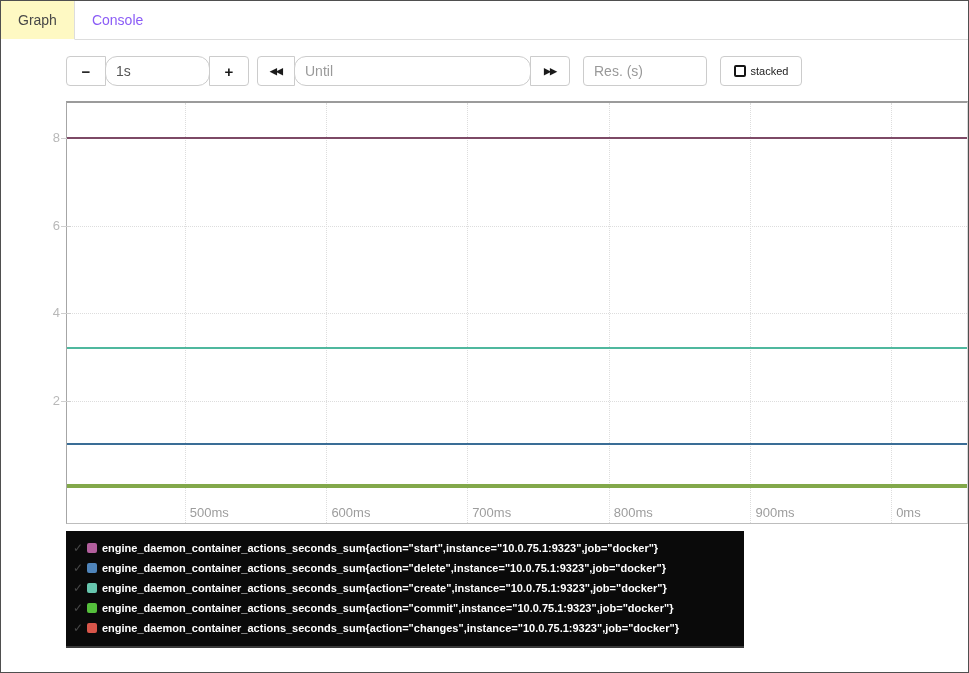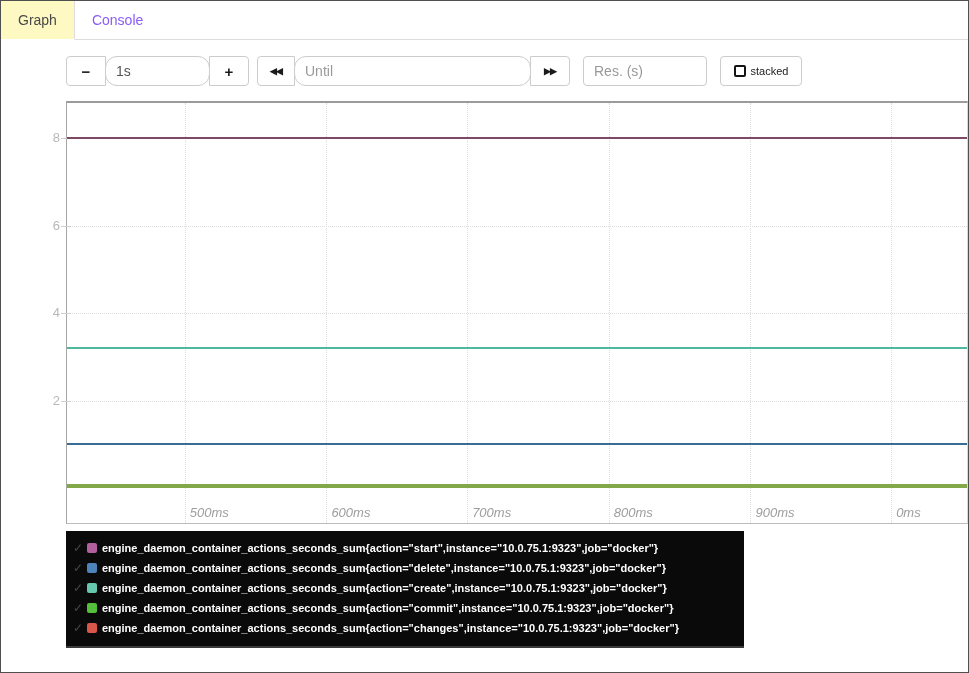--- a/index.html
+++ b/index.html
@@ -43,21 +43,21 @@
   
   .chart { position:absolute; left:65px; top:100px; width:902px; height:423px;
            border-top:2px solid #9b9b9b; border-left:1px solid #a6a6a6;
            border-right:1px solid #d8d8d8; border-bottom:1px solid #bdbdbd; }
   .plot { position:absolute; left:0; top:0; right:0; bottom:0; }
   .hgrid { position:absolute; left:0; right:0; height:0; border-top:1px dotted #ddd; }
   .vgrid { position:absolute; top:0; bottom:0; width:0; border-left:1px dotted #ddd; }
   .ylabel { position:absolute; left:-27px; width:20px; text-align:right;
             font-size:13px; color:#b8b8b8; }
   .ydash { position:absolute; left:-6px; width:10px; height:1px; background:#cfcfcf; }
-  .xlabel { position:absolute; top:402px; font-size:13px; color:#9d9d9d; white-space:nowrap;font-style:italic; }
+  .xlabel { position:absolute; top:402px; font-size:13px; color:#9d9d9d; white-space:nowrap; }
   .sline { position:absolute; left:0; right:0; }
 
   
   .legend { position:absolute; left:65px; top:530px; width:678px;
             background:#0a0a0a; padding:7px 0 8px; border-bottom:2px solid #3a3a3a; }
   .lrow { display:flex; align-items:center; height:20px; cursor:pointer; }
   .lcheck { width:14px; margin-left:5px; text-align:center; color:#474747; font-size:12px; }
   .lswatch { width:10px; height:10px; border-radius:2px; margin:0 5px 0 2px; flex:none; }
   .llabel { color:#fff; font-size:11px; font-weight:bold; white-space:nowrap; }
 </style>

